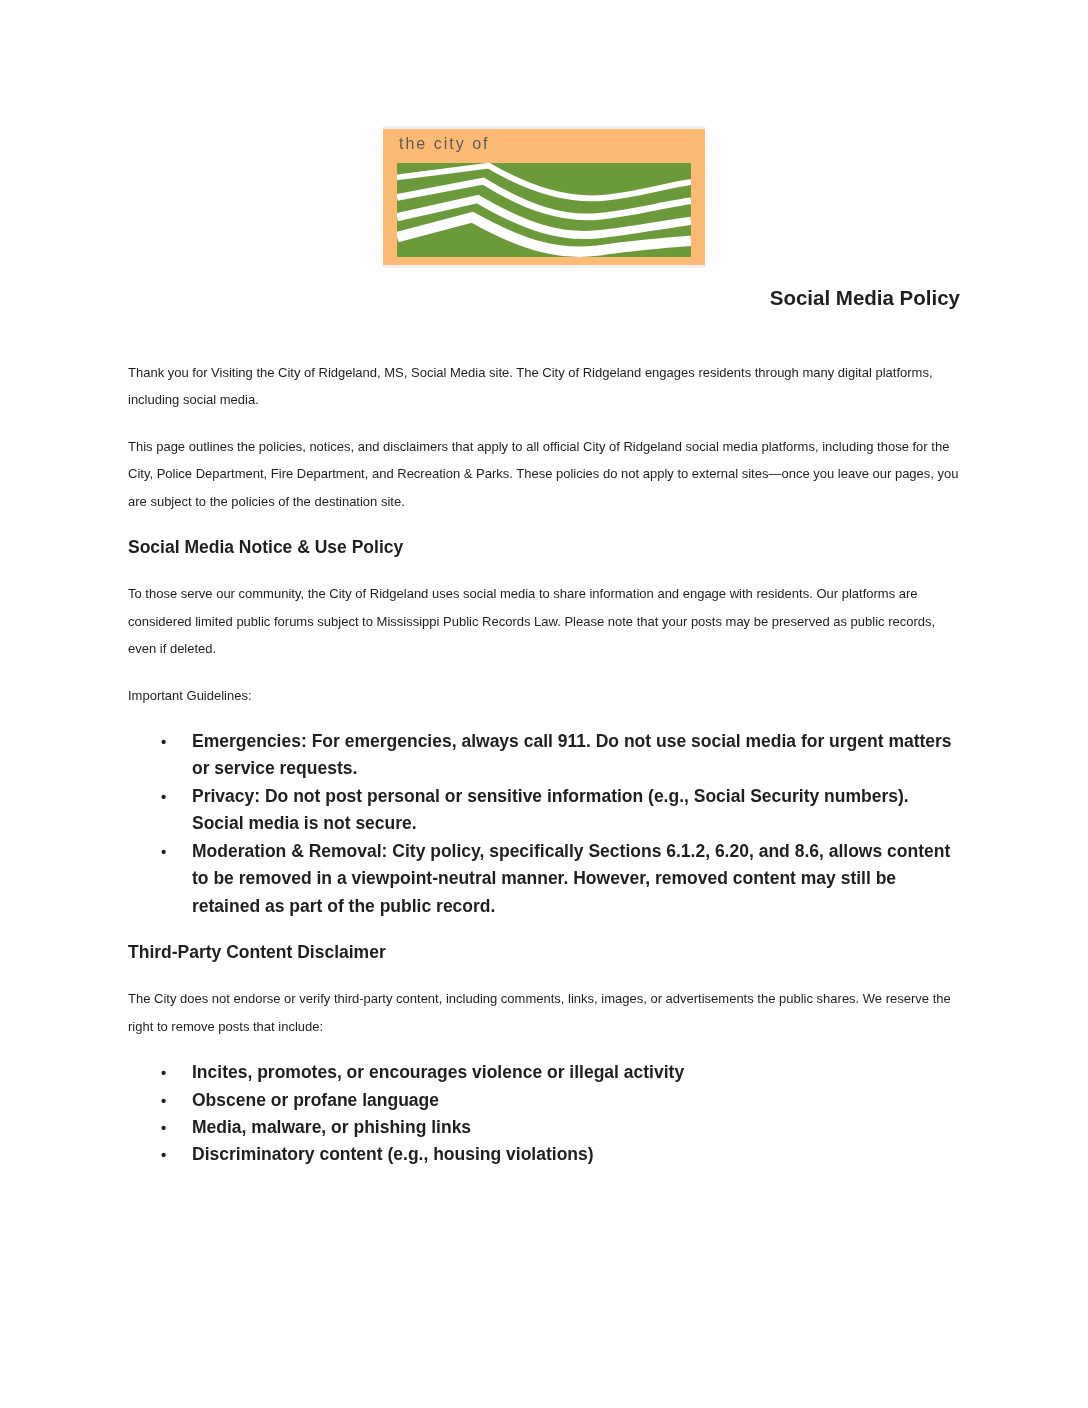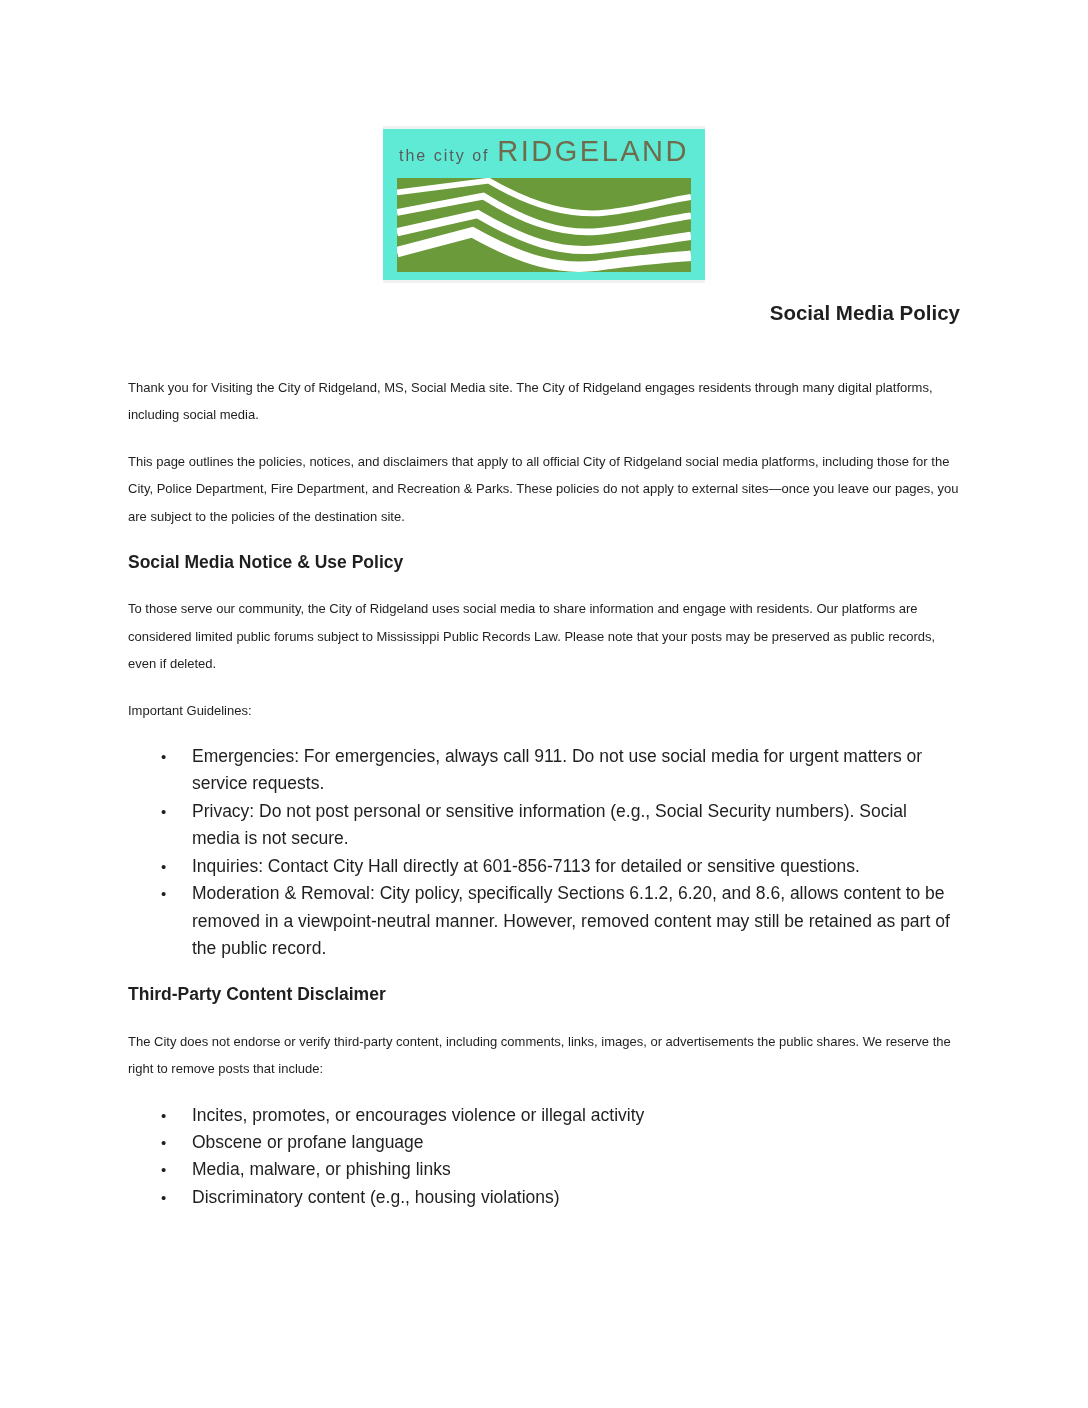--- a/index.html
+++ b/index.html
@@ -21,21 +21,21 @@
   }
 
   
   .logo-block {
     width: 322px;
     margin: 0 auto 16px auto;
     border-top: 3px solid #f1f1f1;
     border-bottom: 3px solid #f1f1f1;
     padding: 6px 14px 8px 14px;
     box-sizing: border-box;
-    background: #5eead4;
+    background: #fdba74;
   }
   .logo-text-row {
     display: flex;
     align-items: baseline;
     justify-content: space-between;
     margin-bottom: 10px;
     padding: 0 2px;
   }
   .logo-prefix {
     font-size: 16px;
@@ -73,20 +73,21 @@
     font-weight: bold;
     line-height: 27.4px;
     margin: 0 0 19px 0;
   }
   ul.bullets {
     list-style: none;
     margin: 0 4px 19px 0;
     padding: 0;
     font-size: 17.5px;
     line-height: 27.4px;
+    font-weight: bold;
   }
   ul.bullets li {
     position: relative;
     padding-left: 64px;
   }
   ul.bullets li::before {
     content: "\2022";
     position: absolute;
     left: 33px;
     top: 0;
@@ -95,21 +96,20 @@
   }
 </style>
 </head>
 <body>
 
 <div class="page">
 
   <div class="logo-block">
     <div class="logo-text-row">
       <span class="logo-prefix">the city of</span>
-      <span class="logo-name">RIDGELAND</span>
     </div>
     <svg class="logo-waves" viewBox="0 0 320 104" preserveAspectRatio="none" xmlns="http://www.w3.org/2000/svg">
       <rect x="0" y="0" width="320" height="104" fill="#6b9a3a"></rect>
       <path d="M0,16 L100,3 C140,27 180,41 220,39 C255,37 292,25 320,21" fill="none" stroke="#ffffff" stroke-width="6.5" stroke-linejoin="miter"></path>
       <path d="M0,38 L94,20 C140,49 180,63 220,59 C255,56 294,45 320,42" fill="none" stroke="#ffffff" stroke-width="7.5" stroke-linejoin="miter"></path>
       <path d="M0,60 L88,40 C140,71 178,83 218,79 C255,75 296,67 320,64" fill="none" stroke="#ffffff" stroke-width="9" stroke-linejoin="miter"></path>
       <path d="M0,82 L82,60 C140,93 178,102 218,97 C258,91 298,88 320,86" fill="none" stroke="#ffffff" stroke-width="11.5" stroke-linejoin="miter"></path>
     </svg>
   </div>
 
@@ -117,21 +117,20 @@
 
   <p class="para">Thank you for Visiting the City of Ridgeland, MS, Social Media site. The City of Ridgeland engages residents through many digital platforms, including social media.</p>
   <p class="para">This page outlines the policies, notices, and disclaimers that apply to all official City of Ridgeland social media platforms, including those for the City, Police Department, Fire Department, and Recreation &amp; Parks. These policies do not apply to external sites—once you leave our pages, you are subject to the policies of the destination site.</p>
 
   <h2 class="section-heading">Social Media Notice &amp; Use Policy</h2>
   <p class="para">To those serve our community, the City of Ridgeland uses social media to share information and engage with residents. Our platforms are considered limited public forums subject to Mississippi Public Records Law. Please note that your posts may be preserved as public records, even if deleted.</p>
   <p class="para">Important Guidelines:</p>
   <ul class="bullets">
     <li>Emergencies: For emergencies, always call 911. Do not use social media for urgent matters or service requests.</li>
     <li>Privacy: Do not post personal or sensitive information (e.g., Social Security numbers). Social media is not secure.</li>
-    <li>Inquiries: Contact City Hall directly at 601-856-7113 for detailed or sensitive questions.</li>
     <li>Moderation &amp; Removal: City policy, specifically Sections 6.1.2, 6.20, and 8.6, allows content to be removed in a viewpoint-neutral manner. However, removed content may still be retained as part of the public record.</li>
   </ul>
 
   <h2 class="section-heading">Third-Party Content Disclaimer</h2>
   <p class="para">The City does not endorse or verify third-party content, including comments, links, images, or advertisements the public shares. We reserve the right to remove posts that include:</p>
   <ul class="bullets">
     <li>Incites, promotes, or encourages violence or illegal activity</li>
     <li>Obscene or profane language</li>
     <li>Media, malware, or phishing links</li>
     <li>Discriminatory content (e.g., housing violations)</li>

